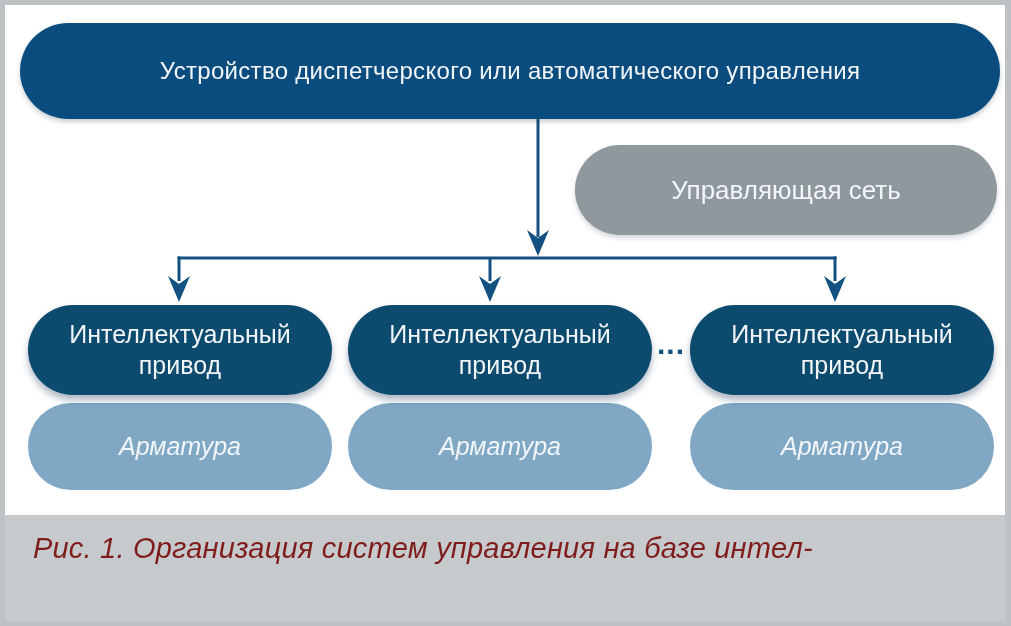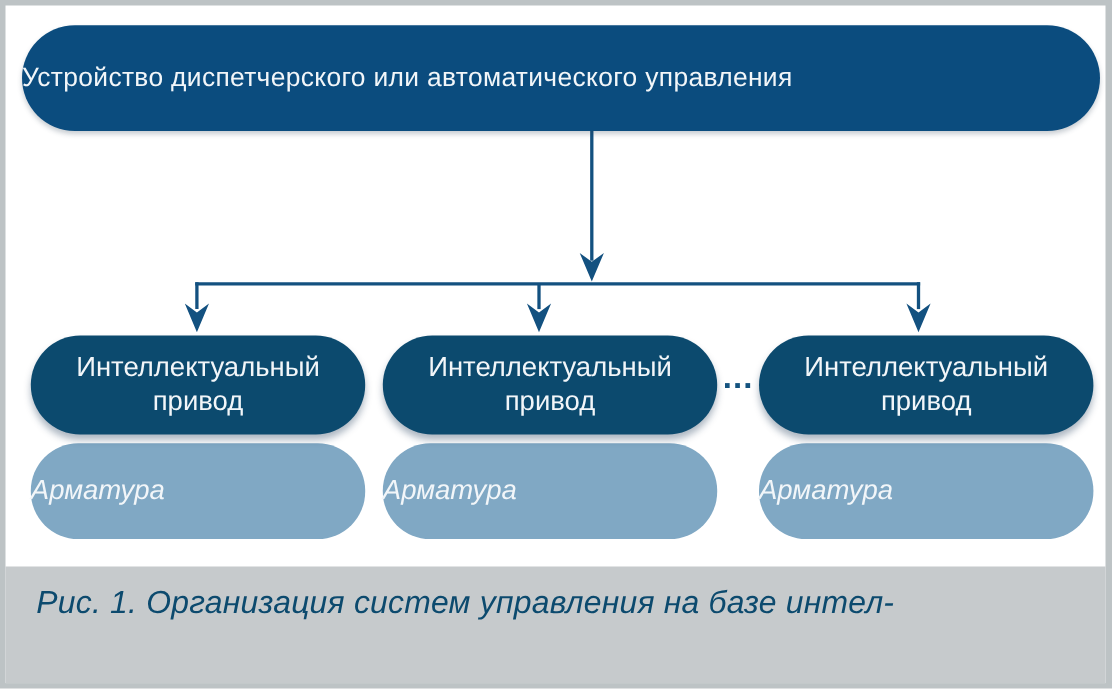--- a/index.html
+++ b/index.html
@@ -9,21 +9,21 @@
     width:1011px;height:626px;
     background:#bdc3c5;
     overflow:hidden;
   }
   .canvas{
     position:absolute;left:5px;top:5px;right:6px;bottom:5px;
     background:#ffffff;
   }
   .node{
     position:absolute;
-    display:flex;align-items:center;
+    display:flex;align-items:center;justify-content:center;
     text-align:center;
     color:#f2f6f9;
   }
   .top-box{
     left:15px;top:18px;width:980px;height:96px;
     background:#0b4c7e;border-radius:48px;
     font-size:24px;letter-spacing:.3px;
     box-shadow:0 3px 5px rgba(40,60,80,.25);
   }
   .network-box{
@@ -60,21 +60,21 @@
     position:absolute;left:0;top:0;width:1011px;height:626px;
     pointer-events:none;z-index:0;
   }
   .caption-band{
     position:absolute;left:5px;top:515px;width:1000px;height:106px;
     background:#c6cacc;
   }
   .caption-text{
     position:absolute;left:28px;top:12px;
     font-style:italic;
-    color:#0c4a6e;font-size:29px;line-height:42px;
+    color:#7f1d1d;font-size:29px;line-height:42px;
     letter-spacing:.2px;
   }
 </style>
 </head>
 <body>
 
 <div class="frame">
   <div class="canvas">
 
     <svg class="connectors" viewBox="0 0 1011 626" xmlns="http://www.w3.org/2000/svg">
@@ -94,20 +94,23 @@
         <polygon points="174,297 163,271 174,279 185,271"></polygon>
         <polygon points="485,297 474,271 485,279 496,271"></polygon>
         <polygon points="830,297 819,271 830,279 841,271"></polygon>
       </g>
     </svg>
 
     <div class="node top-box">
       <span>Устройство диспетчерского или автоматического управления</span>
     </div>
 
+    <div class="node network-box">
+      <span>Управляющая сеть</span>
+    </div>
 
     <div class="node drive-box col-1">
       <span class="drive-label">Интеллектуальный привод</span>
     </div>
     <div class="node drive-box col-2">
       <span class="drive-label">Интеллектуальный привод</span>
     </div>
     <div class="node drive-box col-3">
       <span class="drive-label">Интеллектуальный привод</span>
     </div>

